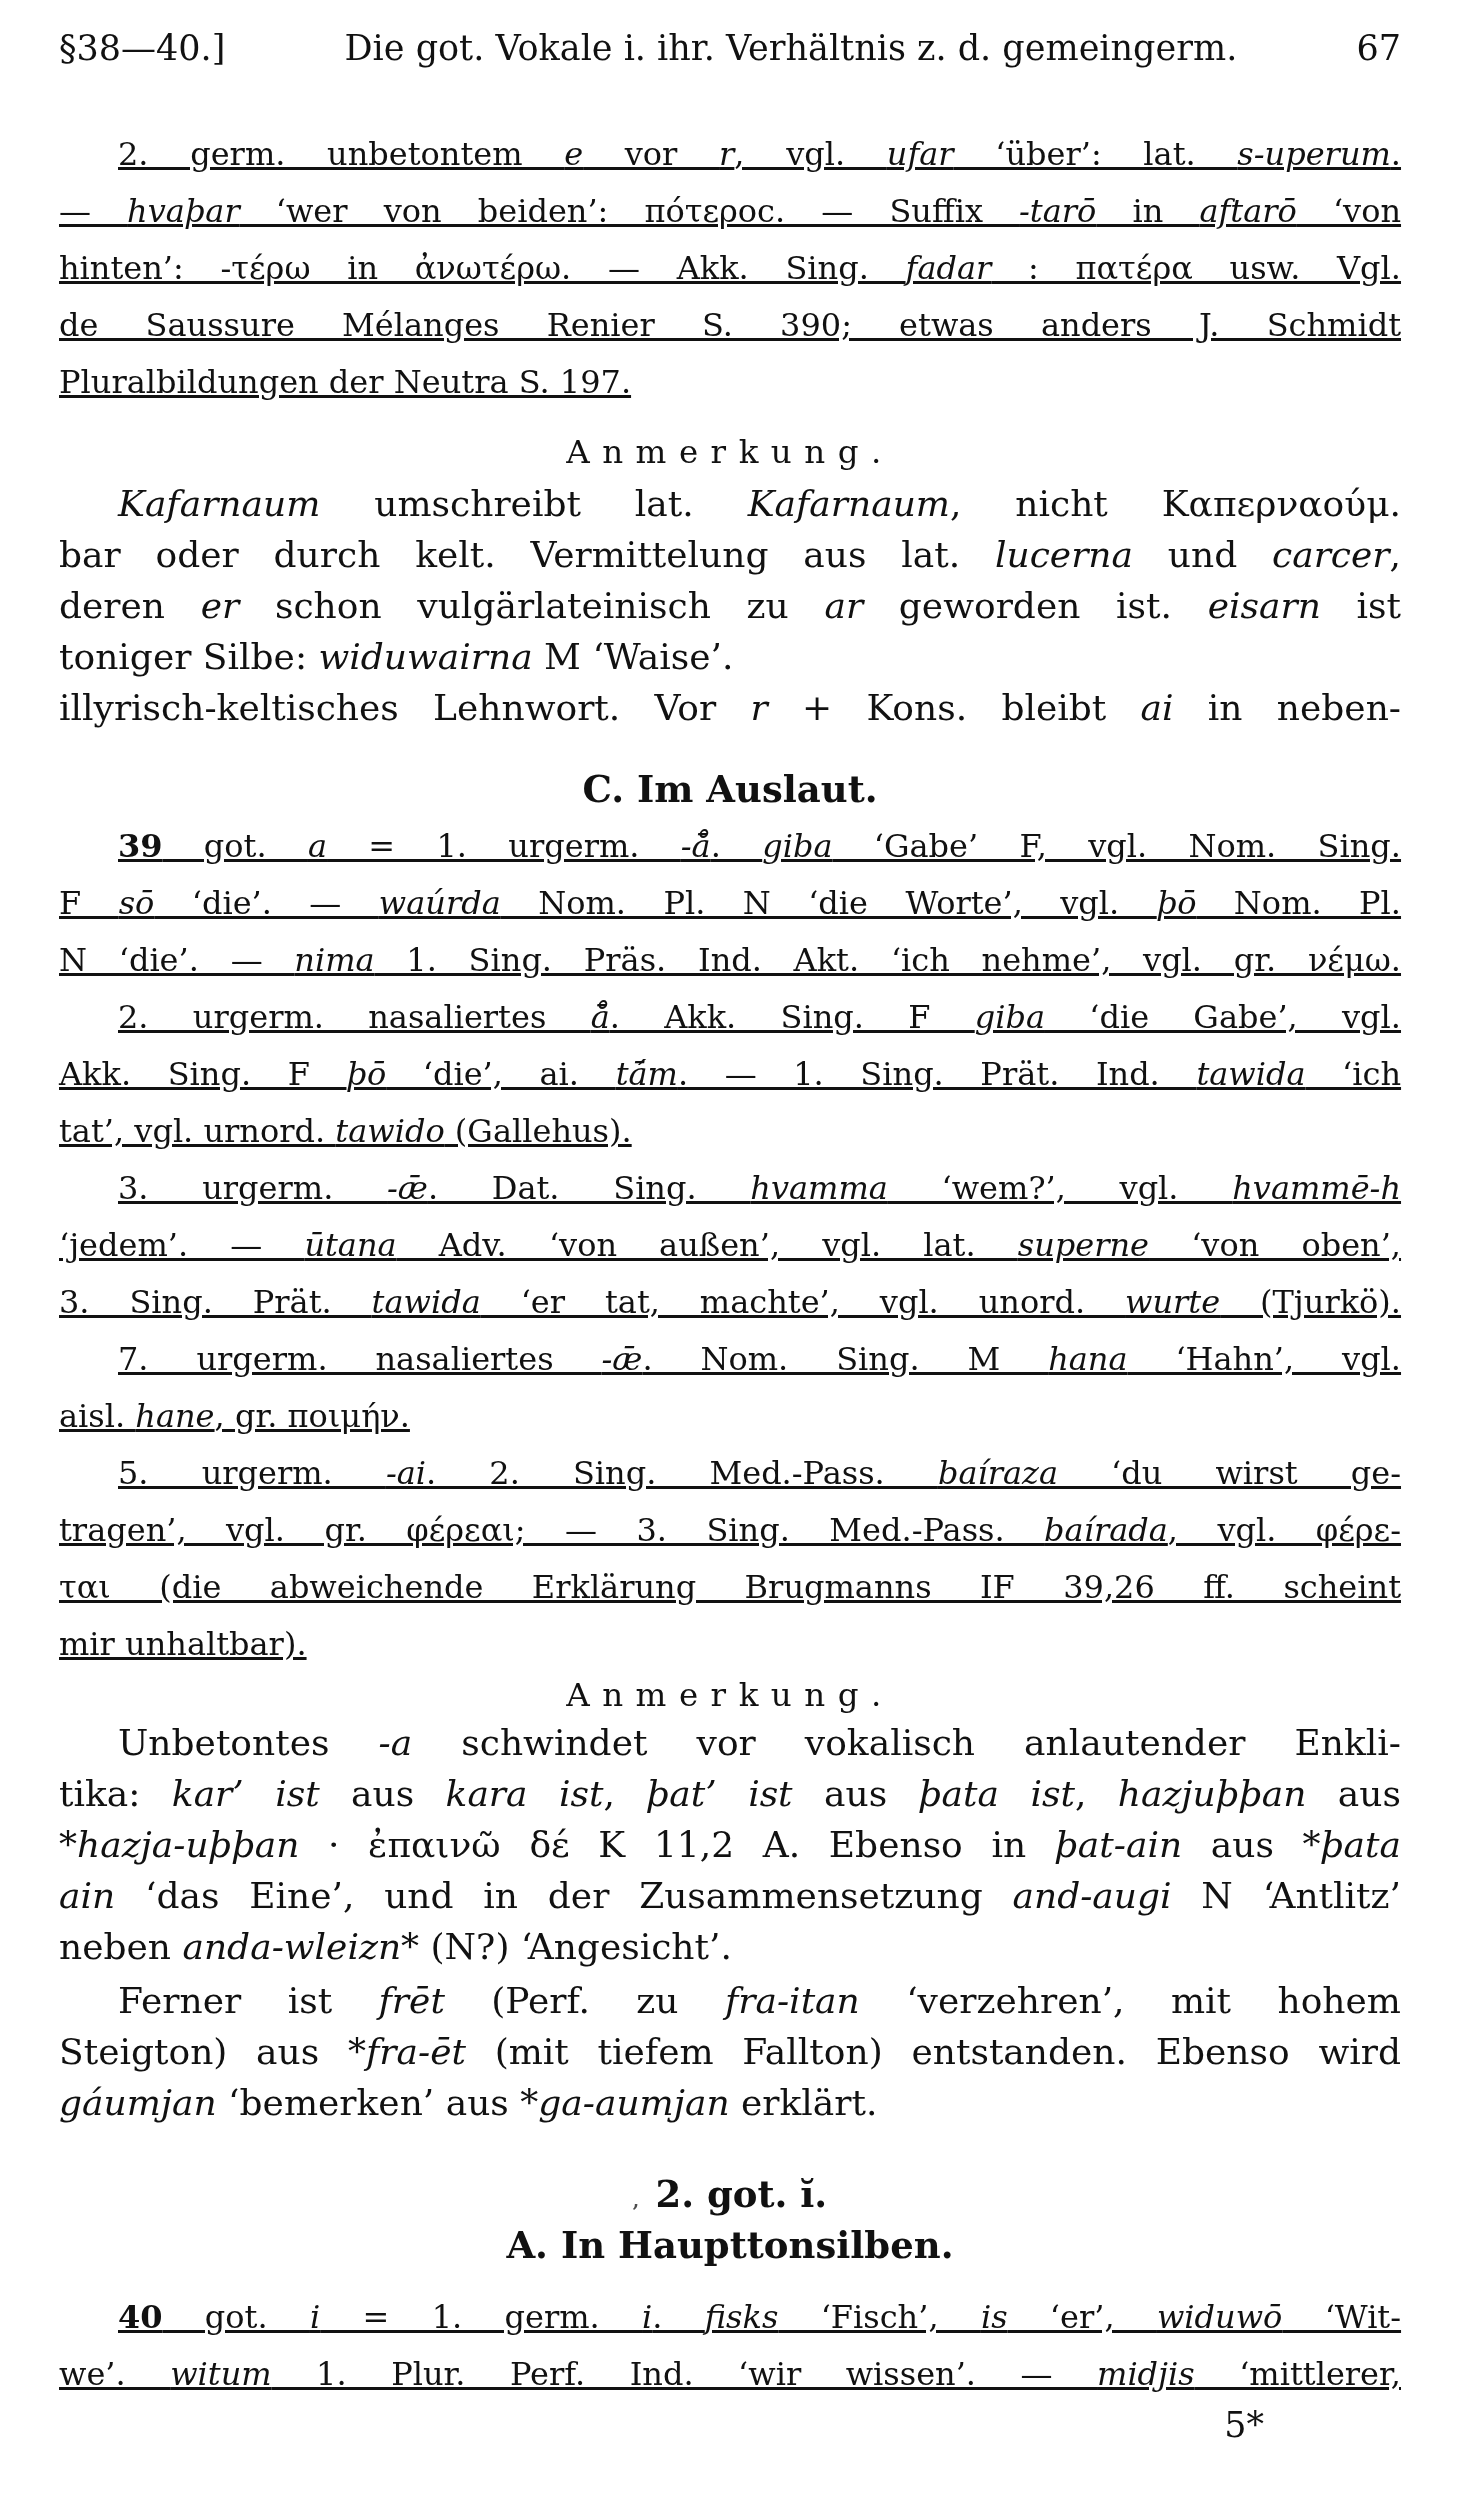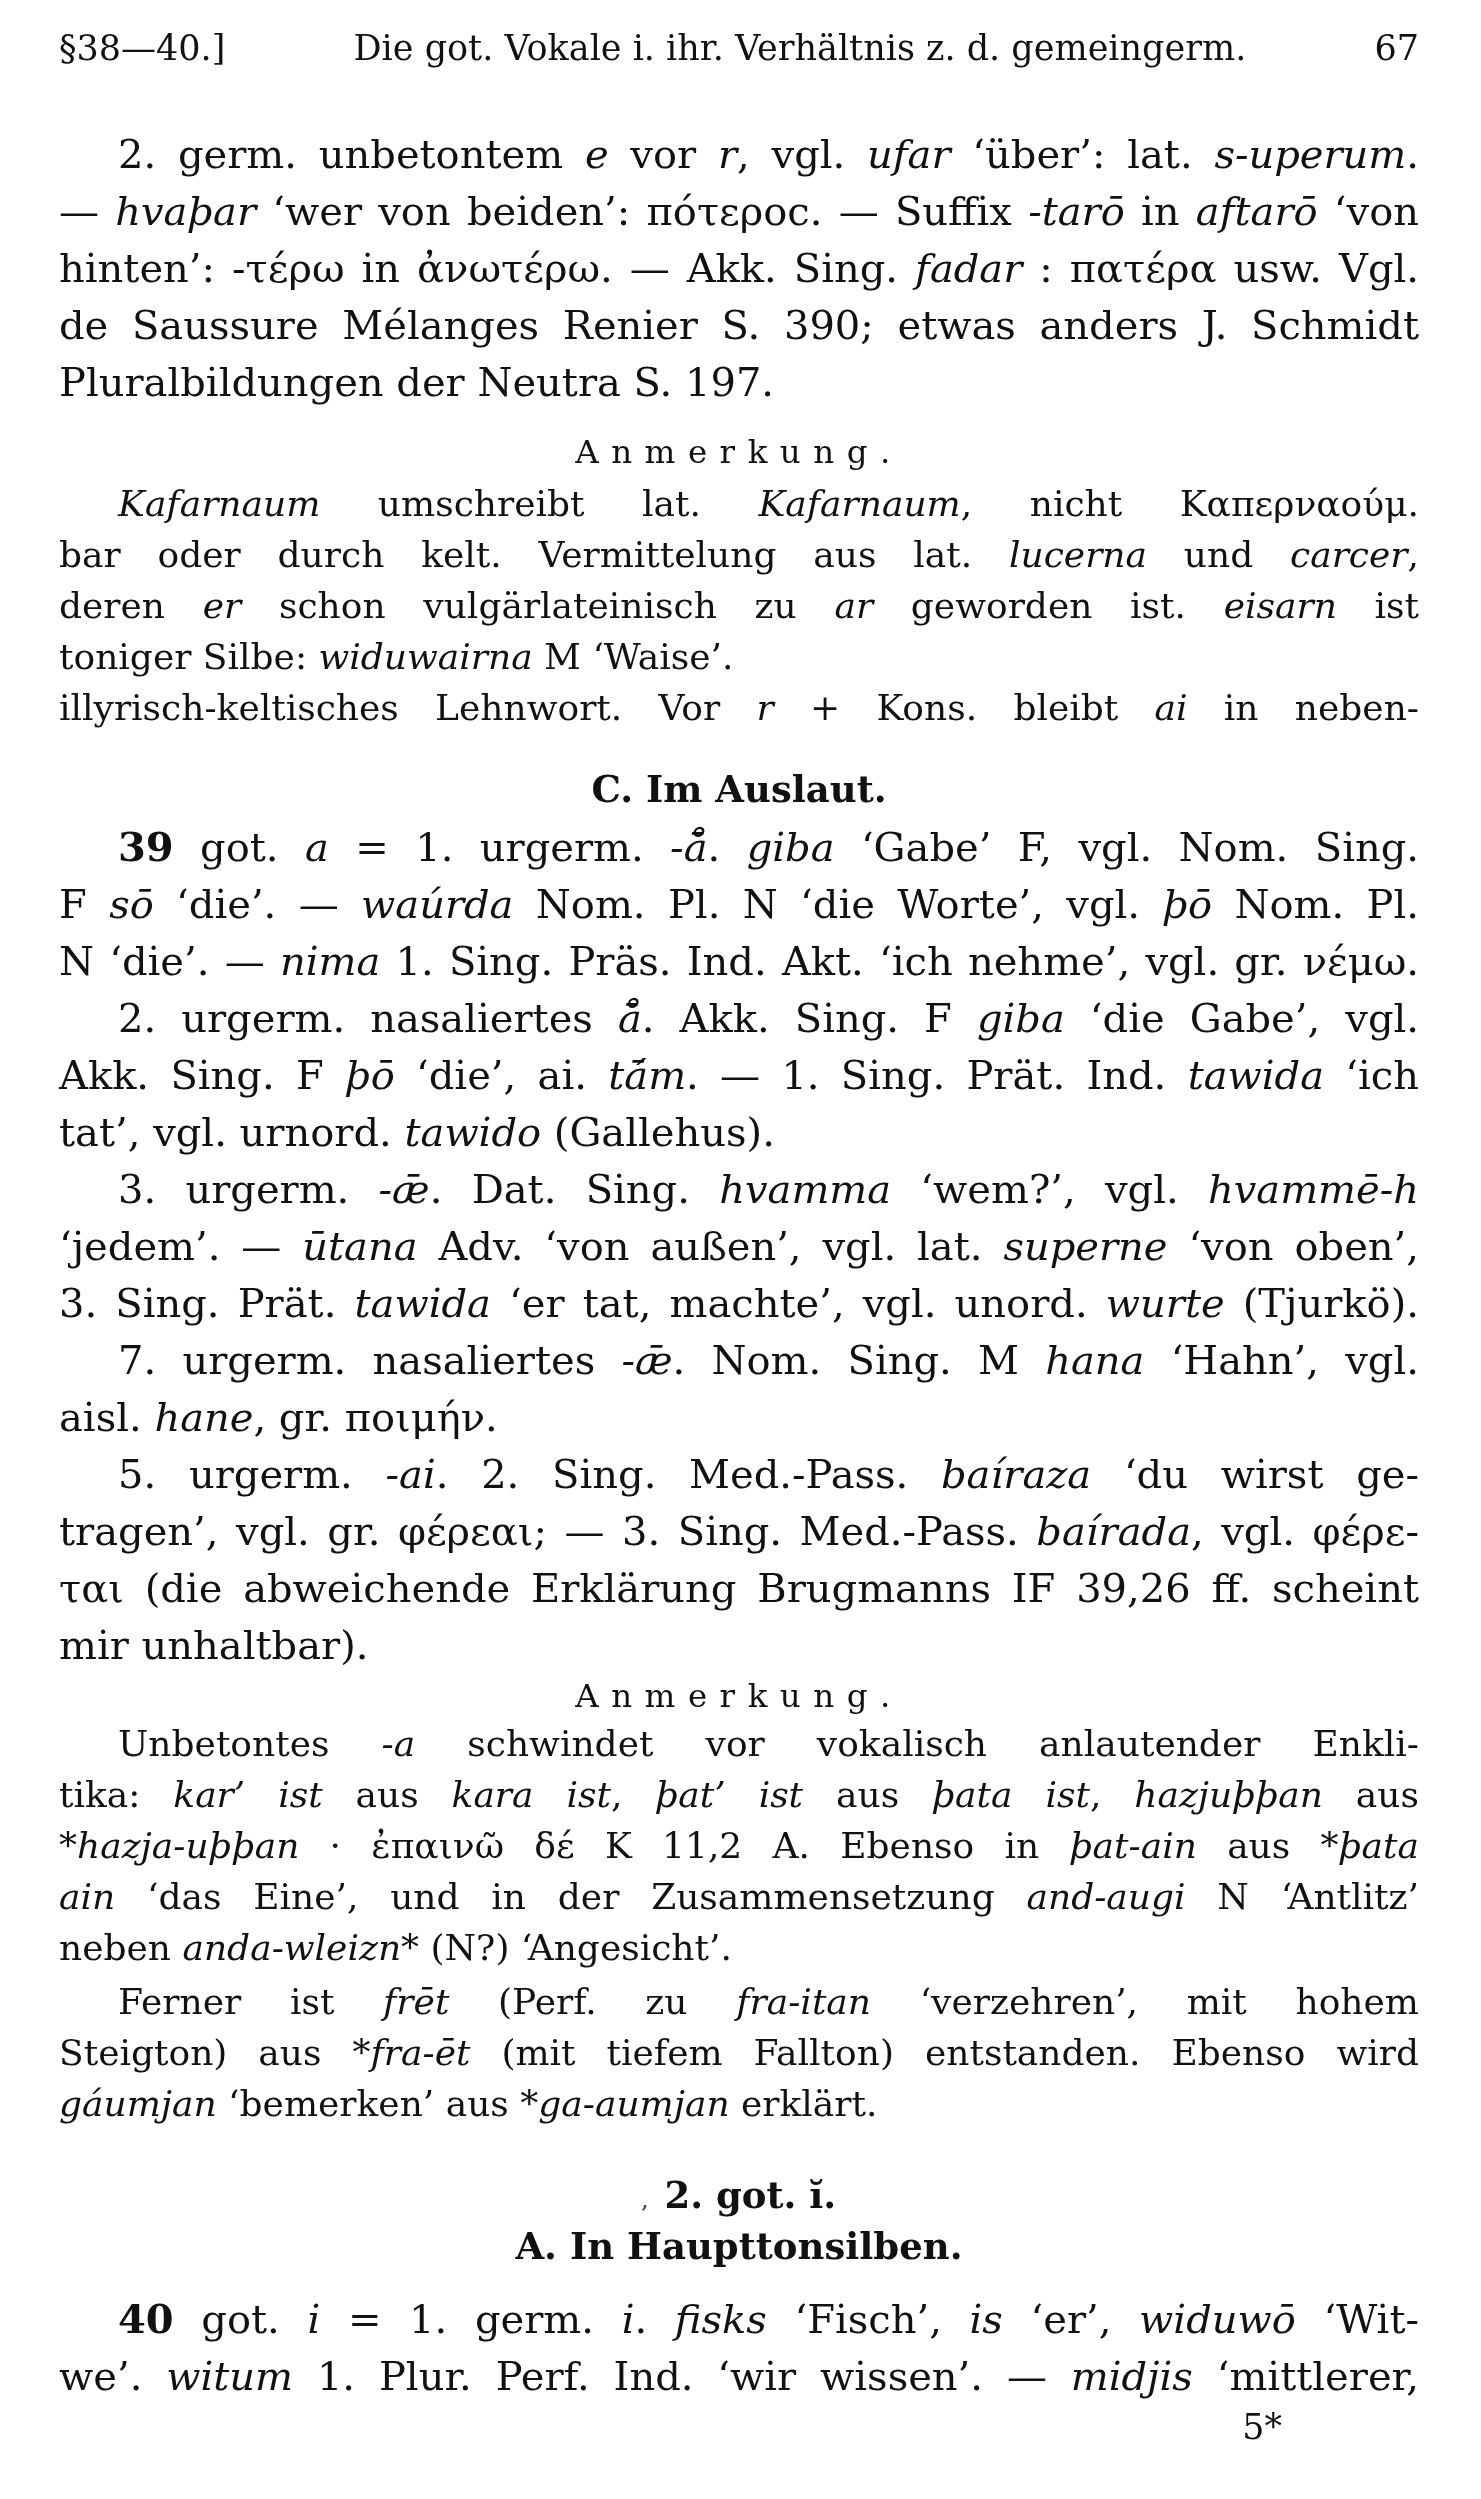--- a/index.html
+++ b/index.html
@@ -3,34 +3,34 @@
 <meta charset="utf-8">
 <style>
   html,body { margin:0; padding:0; background:#e8e6e0; }
   .page {
     position:relative;
     width:1481px; height:2500px;
     background:#ffffff;
     color:#111111;
     font-family:"DejaVu Serif","Liberation Serif",serif;
     box-sizing:border-box;
-    padding-left:59px; padding-right:62px;
+    padding-left:59px; padding-right:80px;
     overflow:hidden;
   }
   .header {
     display:flex; justify-content:space-between; align-items:baseline;
     padding-top:29px;
     font-size:35px; line-height:39px;
     white-space:nowrap;
   }
   .header .hc { flex:1; text-align:center; }
   .hd { text-align:center; }
   .hd.spaced { font-size:32.5px; line-height:44px; letter-spacing:12.5px; }
   .hd.boldc  { font-size:37px; line-height:44px; font-weight:bold; }
-  .para.body .line { font-size:40px; line-height:57px; }
+  .para.body .line { font-size:32px; line-height:57px;text-decoration:underline; }
   .para.anm  .line { font-size:36px; line-height:51px; }
   .line { text-align:left; }
   .line.in { padding-left:59px; }
   .line.j { text-align:justify; text-align-last:justify; }
   .seg-i { font-style:italic; }
   .seg-b { font-weight:bold; }
   .seg-m { font-size:.5em; opacity:.75; margin-right:16.2px; }
   #content > :nth-child(1)  { margin-top:58px; }
   #content > :nth-child(2)  { margin-top:19px; }
   #content > :nth-child(3)  { margin-top:3.7px; }

